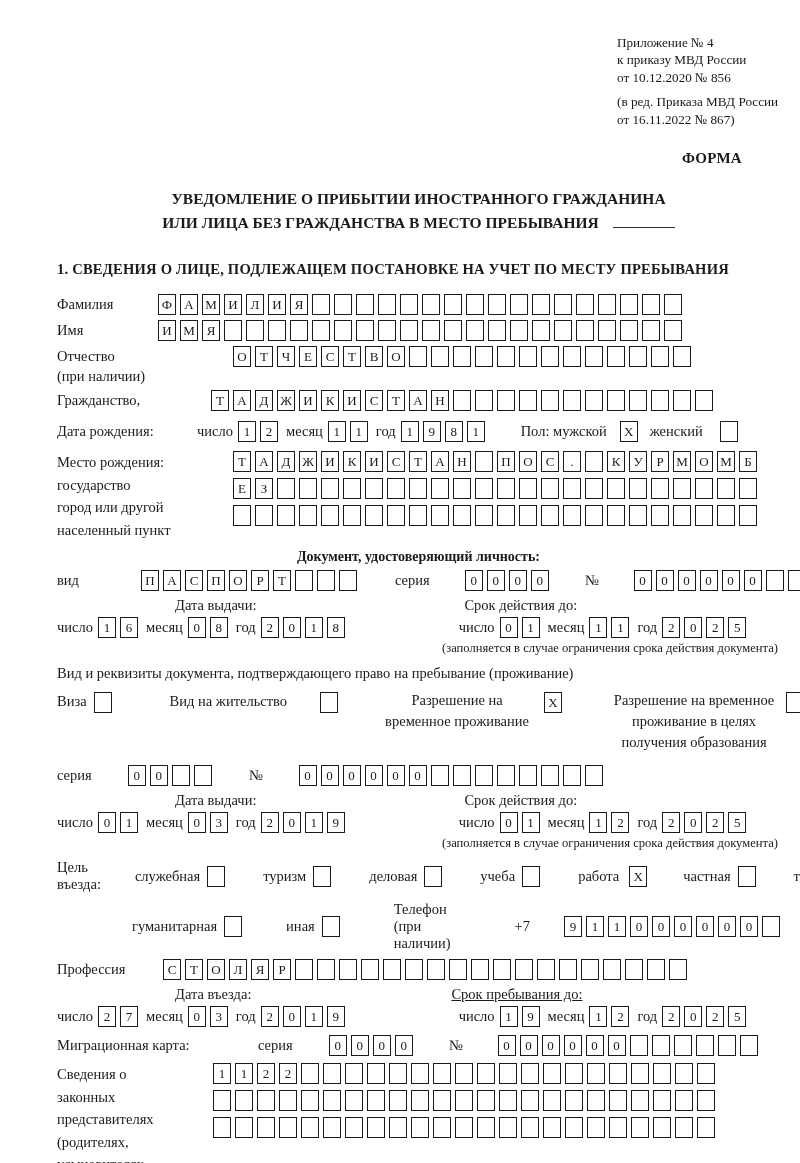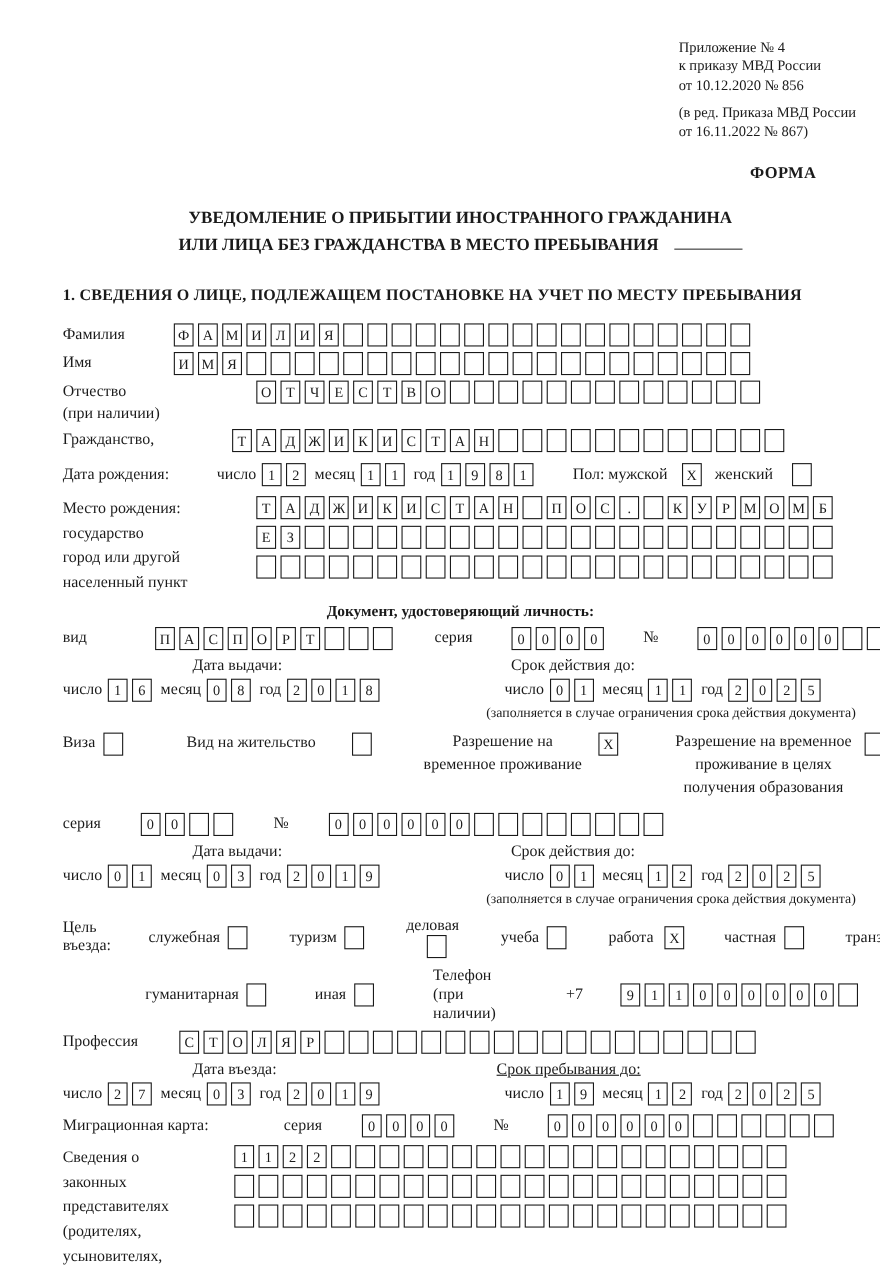--- a/index.html
+++ b/index.html
@@ -379,20 +379,21 @@
       <span class="cells">
           <span class="cell">2</span>
           <span class="cell">0</span>
           <span class="cell">2</span>
           <span class="cell">5</span>
         </span>
     </span>
   </div>
   <div class="note-right">(заполняется в случае ограничения срока действия документа)</div>
 
+  <div style="margin-top:9px;">Вид и реквизиты документа, подтверждающего право на пребывание (проживание)</div>
 
   <div class="row start opts" style="margin-top:8px;">
     <span class="chk">
       <span>Виза</span>
       <span class="cells">
           <span class="cell"></span>
         </span>
     </span>
     <span class="chk" style="margin-left:30px;">
       <span>Вид на жительство</span>
@@ -494,21 +495,21 @@
       <span class="cells">
           <span class="cell"></span>
         </span>
     </span>
     <span class="chk" style="margin-left:10px;">
       <span>туризм</span>
       <span class="cells">
           <span class="cell"></span>
         </span>
     </span>
-    <span class="chk" style="margin-left:10px;flex-direction:column;">
+    <span class="chk" style="margin-left:10px;">
       <span>деловая</span>
       <span class="cells">
           <span class="cell"></span>
         </span>
     </span>
     <span class="chk" style="margin-left:10px;">
       <span>учеба</span>
       <span class="cells">
           <span class="cell"></span>
         </span>

